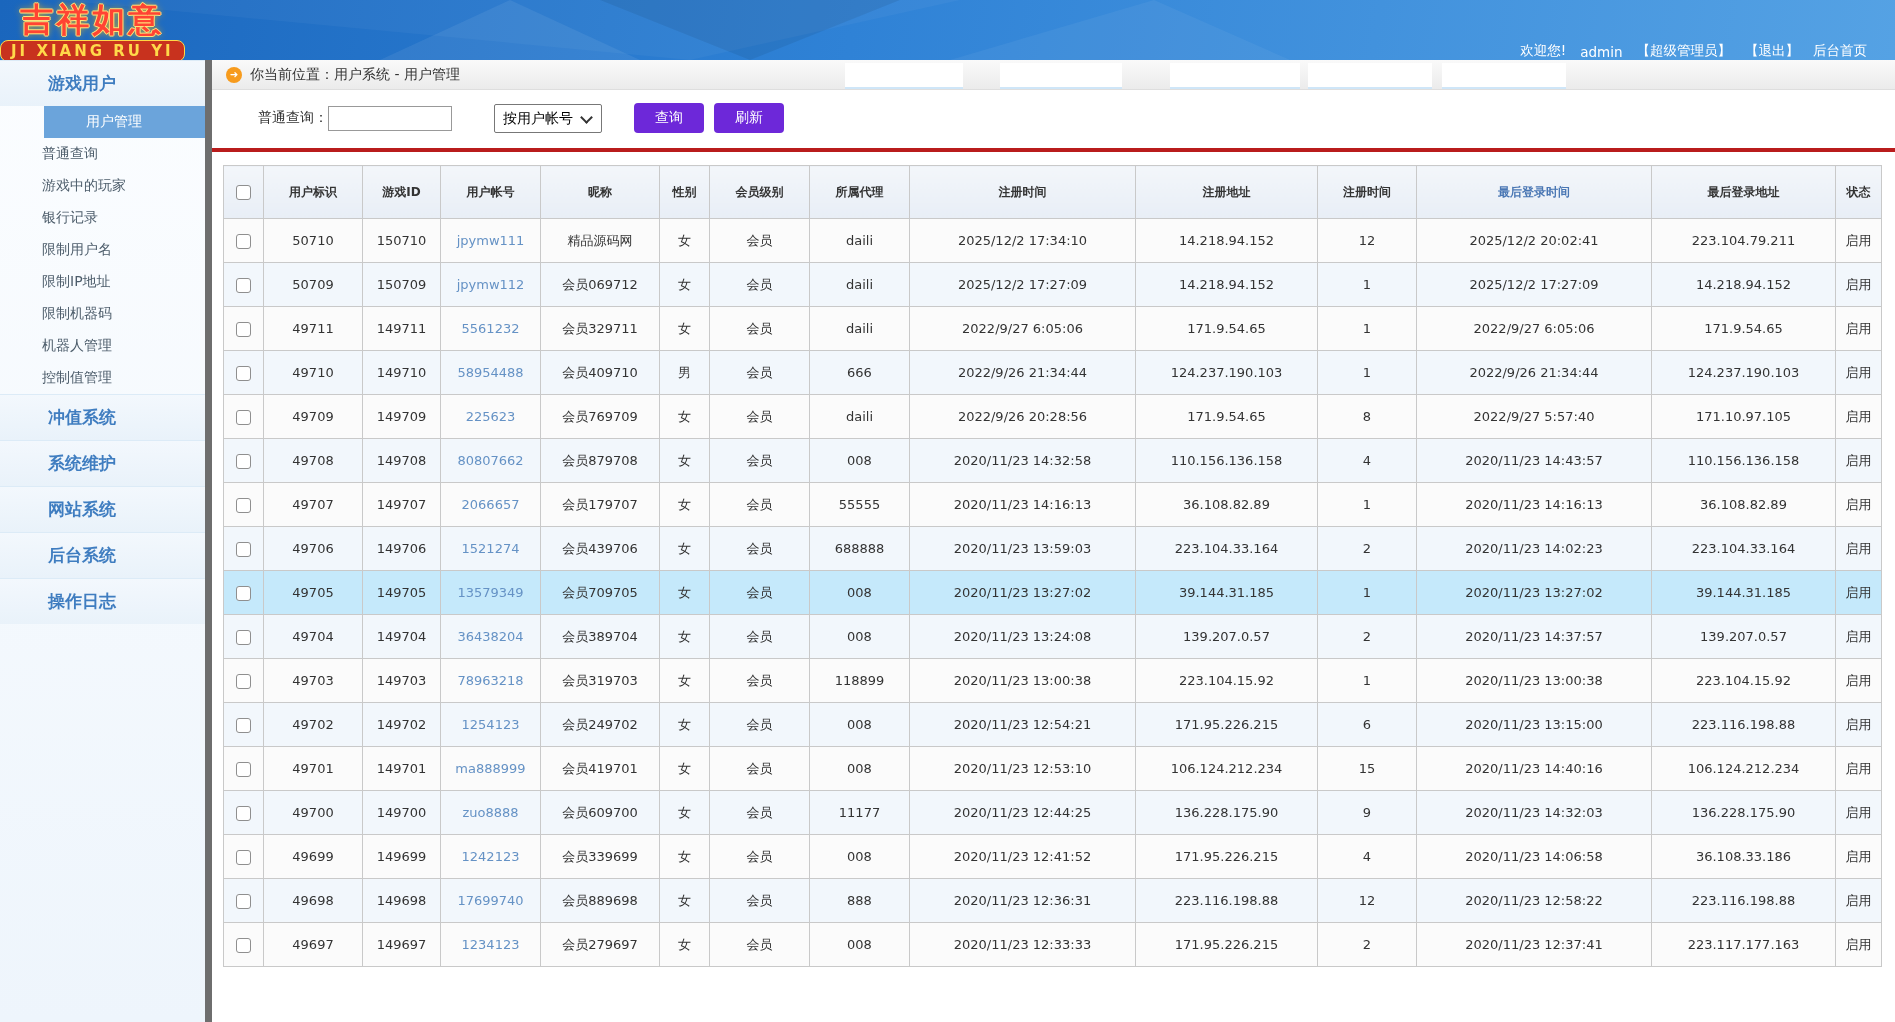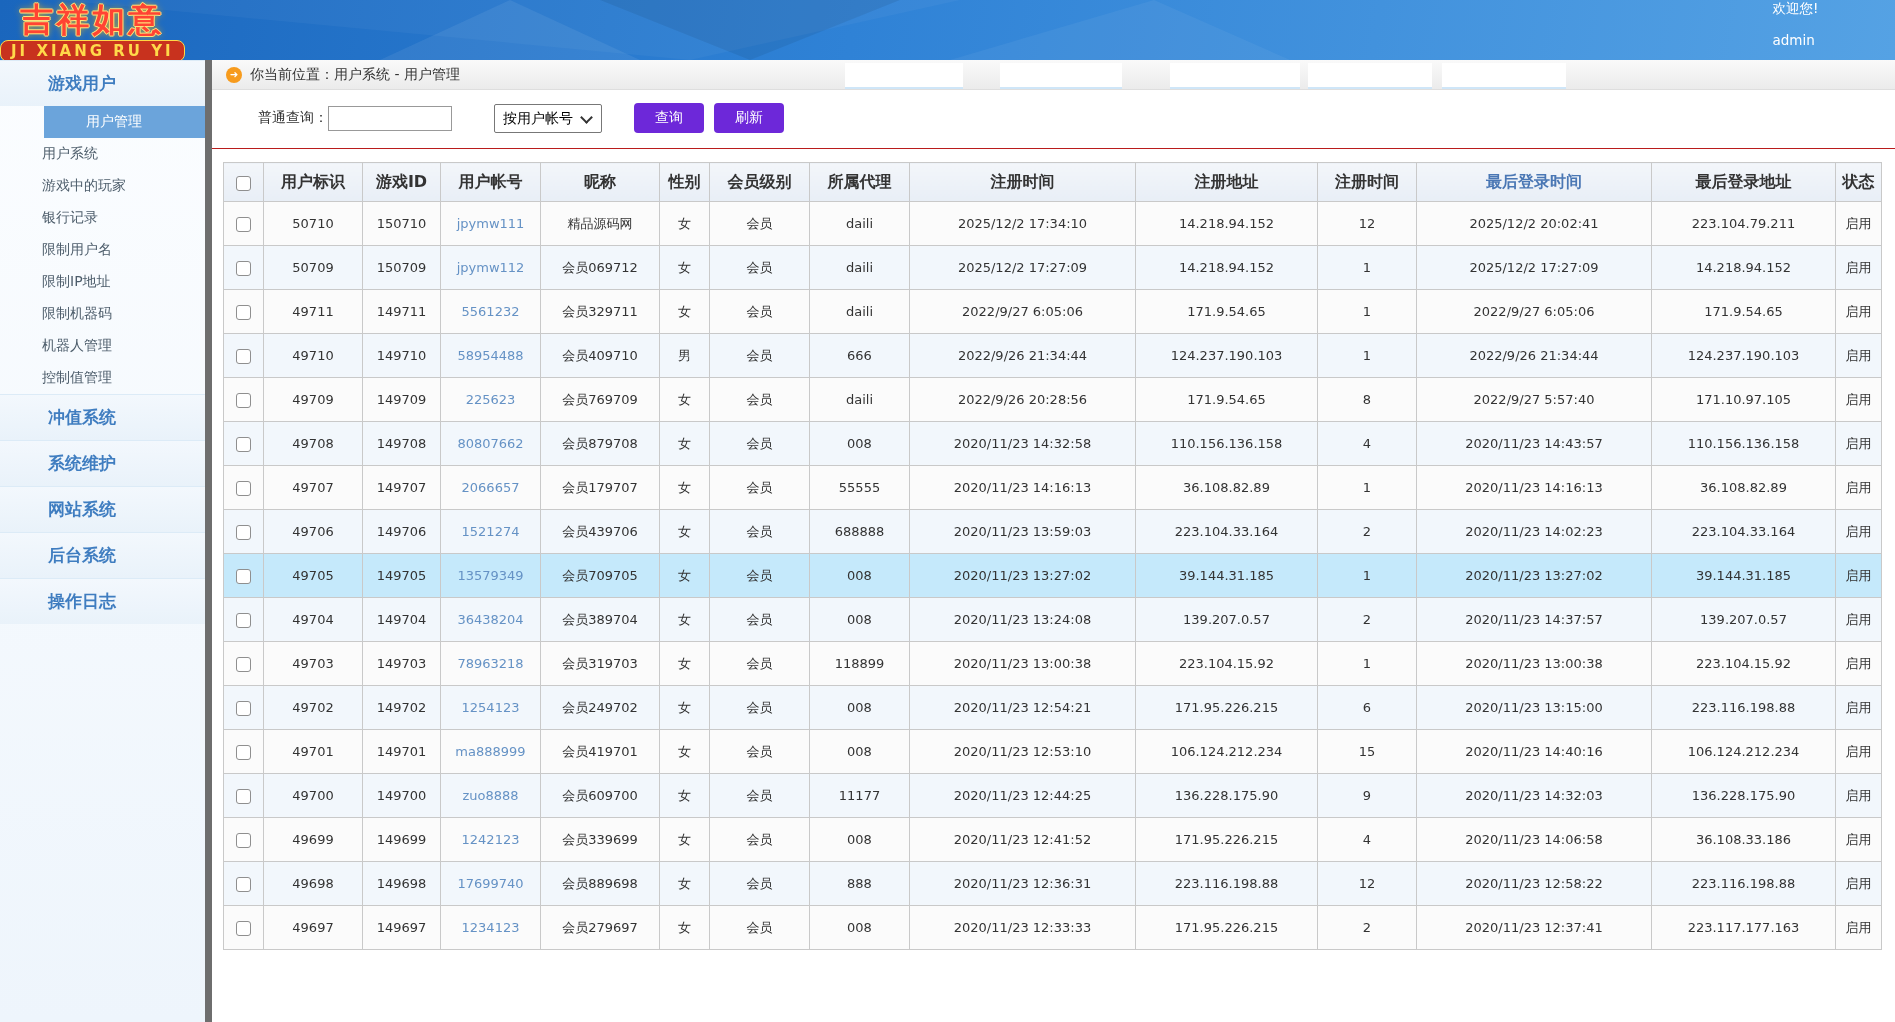--- a/index.html
+++ b/index.html
@@ -15,21 +15,21 @@
   .p2 { left:600px; width:300px; background:rgba(0,0,0,.07); clip-path:polygon(0 0,100% 0,50% 100%); }
   .p3 { left:950px; width:340px; background:rgba(255,255,255,.05); clip-path:polygon(0 100%,60% 0,100% 100%); }
   .p4 { left:60px;  width:900px; background:rgba(255,255,255,.04); clip-path:polygon(0 0,100% 0,70% 100%); }
   .logo { position:relative; z-index:2; text-align:center; }
   .logo-main { font-size:33px; font-weight:bold; color:#ff4433; letter-spacing:3px;
     text-shadow:0 1px 0 #ffe27a,0 -1px 0 #ffe27a,1px 0 0 #ffe27a,-1px 0 0 #ffe27a,0 0 7px rgba(255,190,0,.9); }
   .logo-sub { font-size:15px; font-weight:bold; color:#ffd94a; background:#c8321e;
     border:1px solid #ffd94a; border-radius:8px; padding:1px 10px; letter-spacing:3px;
     width:fit-content; margin:-3px auto 0; }
   .topbar-right { position:absolute; right:28px; top:0; height:60px; z-index:2;
-    display:flex; align-items:flex-start; gap:14px; color:#fff; font-size:13.5px;flex-direction:column; }
+    display:flex; align-items:flex-end; gap:14px; color:#fff; font-size:13.5px; }
   .topbar-right a { color:#fff; text-decoration:none; cursor:pointer; }
 
   
   .main { display:flex; height:962px; }
   .sidebar { width:205px; height:100%; background:linear-gradient(180deg,#fbfdff 0%,#eef5fc 100%); }
   .sb-section { padding:11px 0 11px 48px; font-size:17px; font-weight:bold; color:#3f7dc0;
     background:linear-gradient(#f3f8fd,#e9f2fa); border-top:1px solid #dcebf7; cursor:pointer; }
   .sb-item { padding:7px 0 7px 42px; font-size:14px; color:#4d5d6b; cursor:pointer; }
   .sb-item.active { background:#6ba4db; color:#fff;margin-left:44px; }
   .splitter { width:7px; background:#6e6e6e; }
@@ -40,42 +40,42 @@
     border-bottom:1px solid #dedede; display:flex; align-items:center; padding-left:14px;
     font-size:14px; color:#333; }
   .bc-icon { display:inline-block; width:16px; height:16px; border-radius:50%; background:#f79b1d;
     color:#fff; font-size:10px; line-height:16px; text-align:center; margin-right:8px; font-weight:bold; }
   .ghost { position:absolute; top:3px; height:26px; background:#fff; border-bottom:2px solid #cfe6f8; }
   .g1{left:633px;width:118px;} .g2{left:788px;width:122px;} .g3{left:958px;width:130px;}
   .g4{left:1096px;width:124px;} .g5{left:1230px;width:124px;}
 
   
   .search-row { display:flex; align-items:center; padding:13px 0 15px 0; font-size:14px; color:#333;
-    border-bottom:1px solid #b91c1c; }
+    border-bottom:4px solid #b91c1c; }
   .search-label { margin-left:46px; }
   .search-input { width:124px; height:25px; border:1px solid #999; background:#fff; padding:0 5px; font-size:13px; }
   .selwrap { position:relative; margin-left:42px; }
   .search-select { appearance:none; -webkit-appearance:none; width:108px; height:29px;
     border:1px solid #777; border-radius:2px; background:#fff; font-size:14px; padding:0 24px 0 8px;
     font-family:inherit; }
   .selwrap::after { content:""; position:absolute; right:11px; top:9px; width:7px; height:7px;
     border-right:2px solid #333; border-bottom:2px solid #333; transform:rotate(45deg); pointer-events:none; }
   .btn { border:none; border-radius:4px; background:#6d28d9; color:#fff; font-size:14px;
     padding:6px 21px; cursor:pointer; font-family:inherit; }
   .btn-query { margin-left:32px; } .btn-refresh { margin-left:10px; }
 
   
   .panel { margin-top:13px; }
   .btn-row { padding:6px 0 10px 28px; }
   .btn-row .btn { margin-right:12px; padding:6px 18px; }
   table.users { border-collapse:collapse; margin-left:11px; width:1658px; table-layout:fixed;
     font-size:13px; color:#333; }
   .users th, .users td { border:1px solid #c9c9c9; text-align:center; overflow:hidden;
     white-space:nowrap; padding:0 2px; }
-  .users thead th { height:39px; background:linear-gradient(#f3f6fa,#e8eef6); font-weight:bold; font-size:16px;margin-top:13px; }
+  .users thead th { height:53px; background:linear-gradient(#f3f6fa,#e8eef6); font-weight:bold; font-size:12px;margin-top:13px; }
   .users tbody td { height:44px; }
   .users tbody tr:nth-child(odd)  { background:#fbfbfb; }
   .users tbody tr:nth-child(even) { background:#f2f7fc; }
   .users tbody tr.hl { background:#c5e9fb; }
   .users th.sorted { color:#4a77b4; }
   .acct { color:#6592c5; cursor:pointer; }
   .cb { display:inline-block; width:15px; height:15px; border:1px solid #8f8f8f; border-radius:3px;
     background:#fff; vertical-align:middle; cursor:pointer; }
 </style>
 </head>
@@ -96,21 +96,21 @@
     <span>【超级管理员】</span>
     <a>【退出】</a>
     <a>后台首页</a>
   </div>
 </header>
 
 <div class="main">
   <aside class="sidebar">
       <div class="sb-section">游戏用户</div>
       <div class="sb-item active">用户管理</div>
-      <div class="sb-item">用户系统</div>
+      <div class="sb-item">普通查询</div>
       <div class="sb-item">游戏中的玩家</div>
       <div class="sb-item">银行记录</div>
       <div class="sb-item">限制用户名</div>
       <div class="sb-item">限制IP地址</div>
       <div class="sb-item">限制机器码</div>
       <div class="sb-item">机器人管理</div>
       <div class="sb-item">控制值管理</div>
       <div class="sb-section">冲值系统</div>
       <div class="sb-section">系统维护</div>
       <div class="sb-section">网站系统</div>

